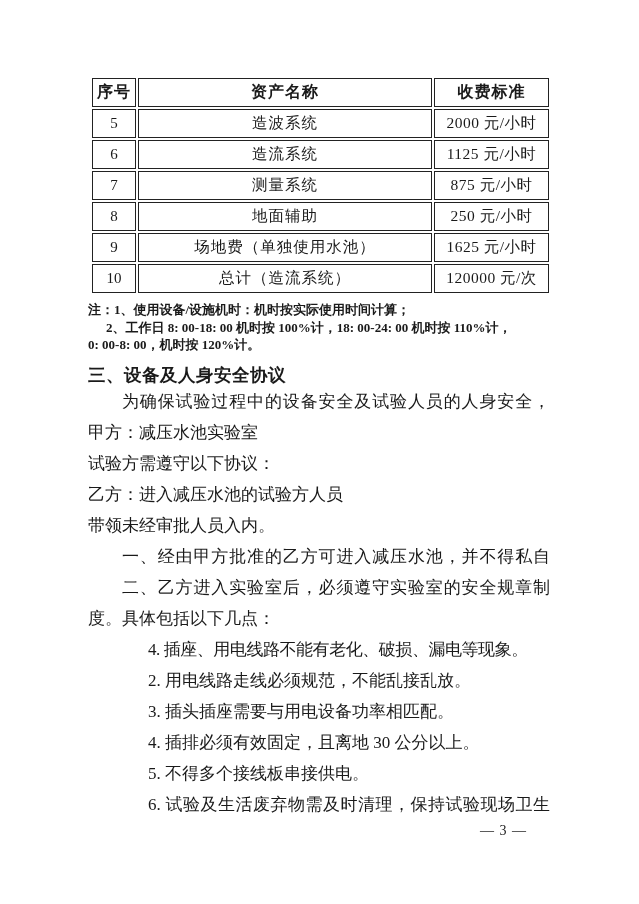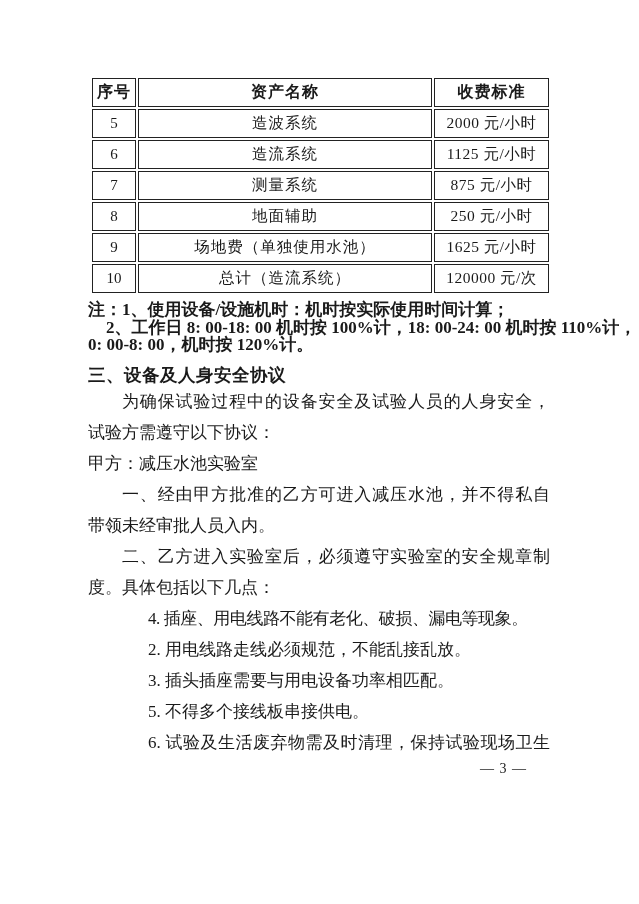--- a/index.html
+++ b/index.html
@@ -33,21 +33,21 @@
     overflow:hidden;
   }
   table.fee th { font-weight:bold; font-size:16px; letter-spacing:1px; }
   .col-no   { width:44px; }
   .col-name { width:294px; }
   .col-fee  { width:115px; }
   td.no   { font-size:15px; }
   td.name { font-size:15.5px; letter-spacing:1px; }
   td.fee  { font-size:15.5px; letter-spacing:0.5px; }
   
-  .notes { margin-top:6px; font-weight:bold; font-size:17px; }
+  .notes { margin-top:6px; font-weight:bold; font-size:13px; }
   .note-ln { height:17.5px; line-height:17.5px; white-space:nowrap; }
   .note-ind { padding-left:18px; }
   
   .sec-heading {
     margin-top:11px;
     height:21px; line-height:21px;
     font-size:17.5px; font-weight:bold;
     letter-spacing:0.5px;
     white-space:nowrap;
   }
@@ -127,28 +127,30 @@
   <div class="notes">
     <div class="note-ln">注：1、使用设备/设施机时：机时按实际使用时间计算；</div>
     <div class="note-ln note-ind">2、工作日 8: 00-18: 00 机时按 100%计，18: 00-24: 00 机时按 110%计，</div>
     <div class="note-ln">0: 00-8: 00，机时按 120%计。</div>
   </div>
 
   <div class="sec-heading">三、设备及人身安全协议</div>
 
   <div class="body-lines">
     <div class="ln ind2 just">为确保试验过程中的设备安全及试验人员的人身安全，</div>
+    <div class="ln">甲方：减压水池实验室</div>
     <div class="ln">试验方需遵守以下协议：</div>
-    <div class="ln">甲方：减压水池实验室</div>
+    <div class="ln">乙方：进入减压水池的试验方人员</div>
+    <div class="ln">带领未经审批人员入内。</div>
     <div class="ln ind2 just">一、经由甲方批准的乙方可进入减压水池，并不得私自</div>
-    <div class="ln">带领未经审批人员入内。</div>
     <div class="ln ind2 just">二、乙方进入实验室后，必须遵守实验室的安全规章制</div>
     <div class="ln">度。具体包括以下几点：</div>
     <div class="ln ind35 tight">4. 插座、用电线路不能有老化、破损、漏电等现象。</div>
     <div class="ln ind35">2. 用电线路走线必须规范，不能乱接乱放。</div>
     <div class="ln ind35">3. 插头插座需要与用电设备功率相匹配。</div>
+    <div class="ln ind35">4. 插排必须有效固定，且离地 30 公分以上。</div>
     <div class="ln ind35">5. 不得多个接线板串接供电。</div>
     <div class="ln ind35 just">6. 试验及生活废弃物需及时清理，保持试验现场卫生</div>
   </div>
 
   <div class="page-num">— 3 —</div>
 
 </div>
 
 </body></html>

